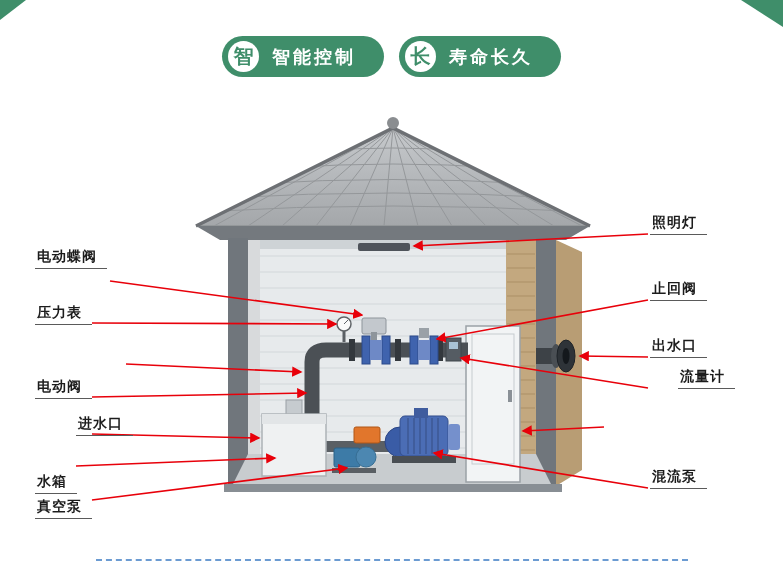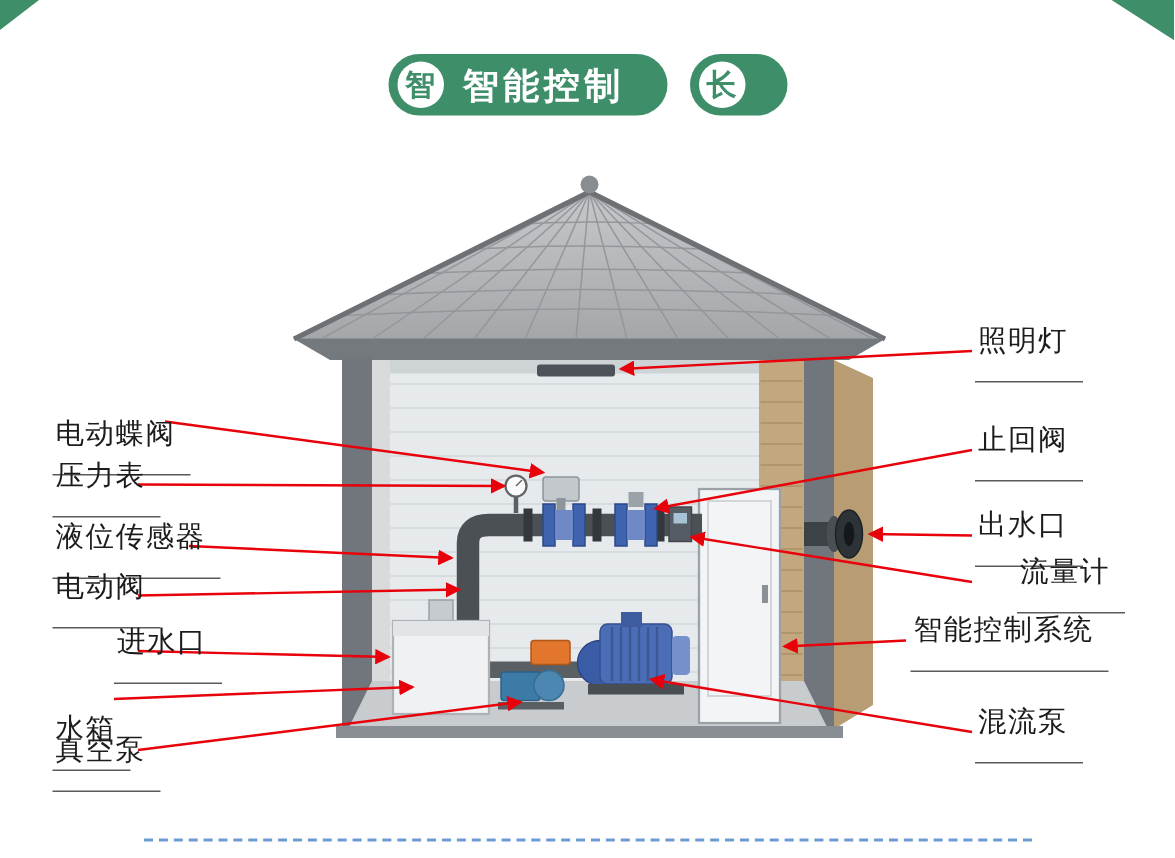--- a/index.html
+++ b/index.html
@@ -12,43 +12,44 @@
     background:#3f8e6a; clip-path:polygon(0 0,100% 0,0 100%); }
   .corner-tr { position:absolute; top:0; right:0; width:42px; height:27px;
     background:#3f8e6a; clip-path:polygon(0 0,100% 0,100% 100%); }
   .badges { position:absolute; top:36px; left:0; width:100%;
     display:flex; justify-content:center; gap:15px; }
   .badge { display:flex; align-items:center; gap:13px; background:#3f8e6a;
     border-radius:21px; height:41px; padding:0 28px 0 6px; }
   .badge-circle { width:31px; height:31px; border-radius:50%; background:#ffffff;
     color:#3f8e6a; font-size:20px; font-weight:700;
     display:flex; align-items:center; justify-content:center; }
-  .badge-label { color:#ffffff; font-size:24px; font-weight:700; letter-spacing:3px;text-align:center; }
+  .badge-label { color:#ffffff; font-size:18px; font-weight:700; letter-spacing:3px;text-align:center; }
   .diagram-svg { position:absolute; top:0; left:0; }
-  .lbl { position:absolute; font-size:19px; font-weight:400; color:#1c1c1c;
-    letter-spacing:1px; padding:0 10px 14px 2px; border-bottom:1px solid #5a5a5a;
+  .lbl { position:absolute; font-size:14px; font-weight:700; color:#1c1c1c;
+    letter-spacing:1px; padding:0 10px 2px 2px; border-bottom:1px solid #5a5a5a;
     white-space:nowrap; }
   .dashed { position:absolute; top:559px; left:96px; width:592px;
     border-top:2px dashed #6b9bd2; }
 </style>
 </head>
 <body>
 
 <div class="page">
 
   <div class="corner-tl"></div>
   <div class="corner-tr"></div>
 
   <div class="badges">
     <div class="badge">
       <span class="badge-circle">智</span>
       <span class="badge-label">智能控制</span>
     </div>
     <div class="badge">
       <span class="badge-circle">长</span>
+      <span class="badge-label">寿命长久</span>
     </div>
   </div>
 
   <svg class="diagram-svg" width="783" height="572" viewBox="0 0 783 572">
     <defs>
       <marker id="arr" viewBox="0 0 10 10" refX="8.5" refY="5" markerWidth="6.5" markerHeight="6.5" orient="auto">
         <path d="M0,0 L10,5 L0,10 Z" fill="#e8000a"></path>
       </marker>
       <linearGradient id="roofG" x1="0" y1="0" x2="0" y2="1">
         <stop offset="0" stop-color="#c6c9cc"></stop>
@@ -226,29 +227,27 @@
       <line x1="92" y1="500" x2="347" y2="468" marker-end="url(#arr)"></line>
       <line x1="648" y1="234" x2="414" y2="246" marker-end="url(#arr)"></line>
       <line x1="648" y1="300" x2="437" y2="339" marker-end="url(#arr)"></line>
       <line x1="648" y1="357" x2="580" y2="356" marker-end="url(#arr)"></line>
       <line x1="648" y1="388" x2="461" y2="358" marker-end="url(#arr)"></line>
       <line x1="604" y1="427" x2="523" y2="431" marker-end="url(#arr)"></line>
       <line x1="648" y1="488" x2="434" y2="453" marker-end="url(#arr)"></line>
     </g>
   </svg>
 
-  <div class="lbl" style="left:35px; top:276px;text-align:right;">电动蝶阀</div>
+  <div class="lbl" style="left:35px; top:248px;text-align:right;">电动蝶阀</div>
   <div class="lbl" style="left:35px; top:304px;">压力表</div>
-  <div class="lbl" style="left:35px; top:345px;">液位传感器</div>
   <div class="lbl" style="left:35px; top:378px;">电动阀</div>
   <div class="lbl" style="left:35px; top:415px;margin-left:41px;">进水口</div>
   <div class="lbl" style="left:35px; top:473px;">水箱</div>
-  <div class="lbl" style="left:35px; top:487px;">真空泵</div>
+  <div class="lbl" style="left:35px; top:498px;">真空泵</div>
 
   <div class="lbl" style="left:650px; top:214px;">照明灯</div>
   <div class="lbl" style="left:650px; top:280px;text-align:right;">止回阀</div>
   <div class="lbl" style="left:650px; top:337px;">出水口</div>
   <div class="lbl" style="left:678px; top:368px;">流量计</div>
-  <div class="lbl" style="left:607px; top:407px;">智能控制系统</div>
   <div class="lbl" style="left:650px; top:468px;">混流泵</div>
 
   <div class="dashed"></div>
 </div>
 
 </body></html>

